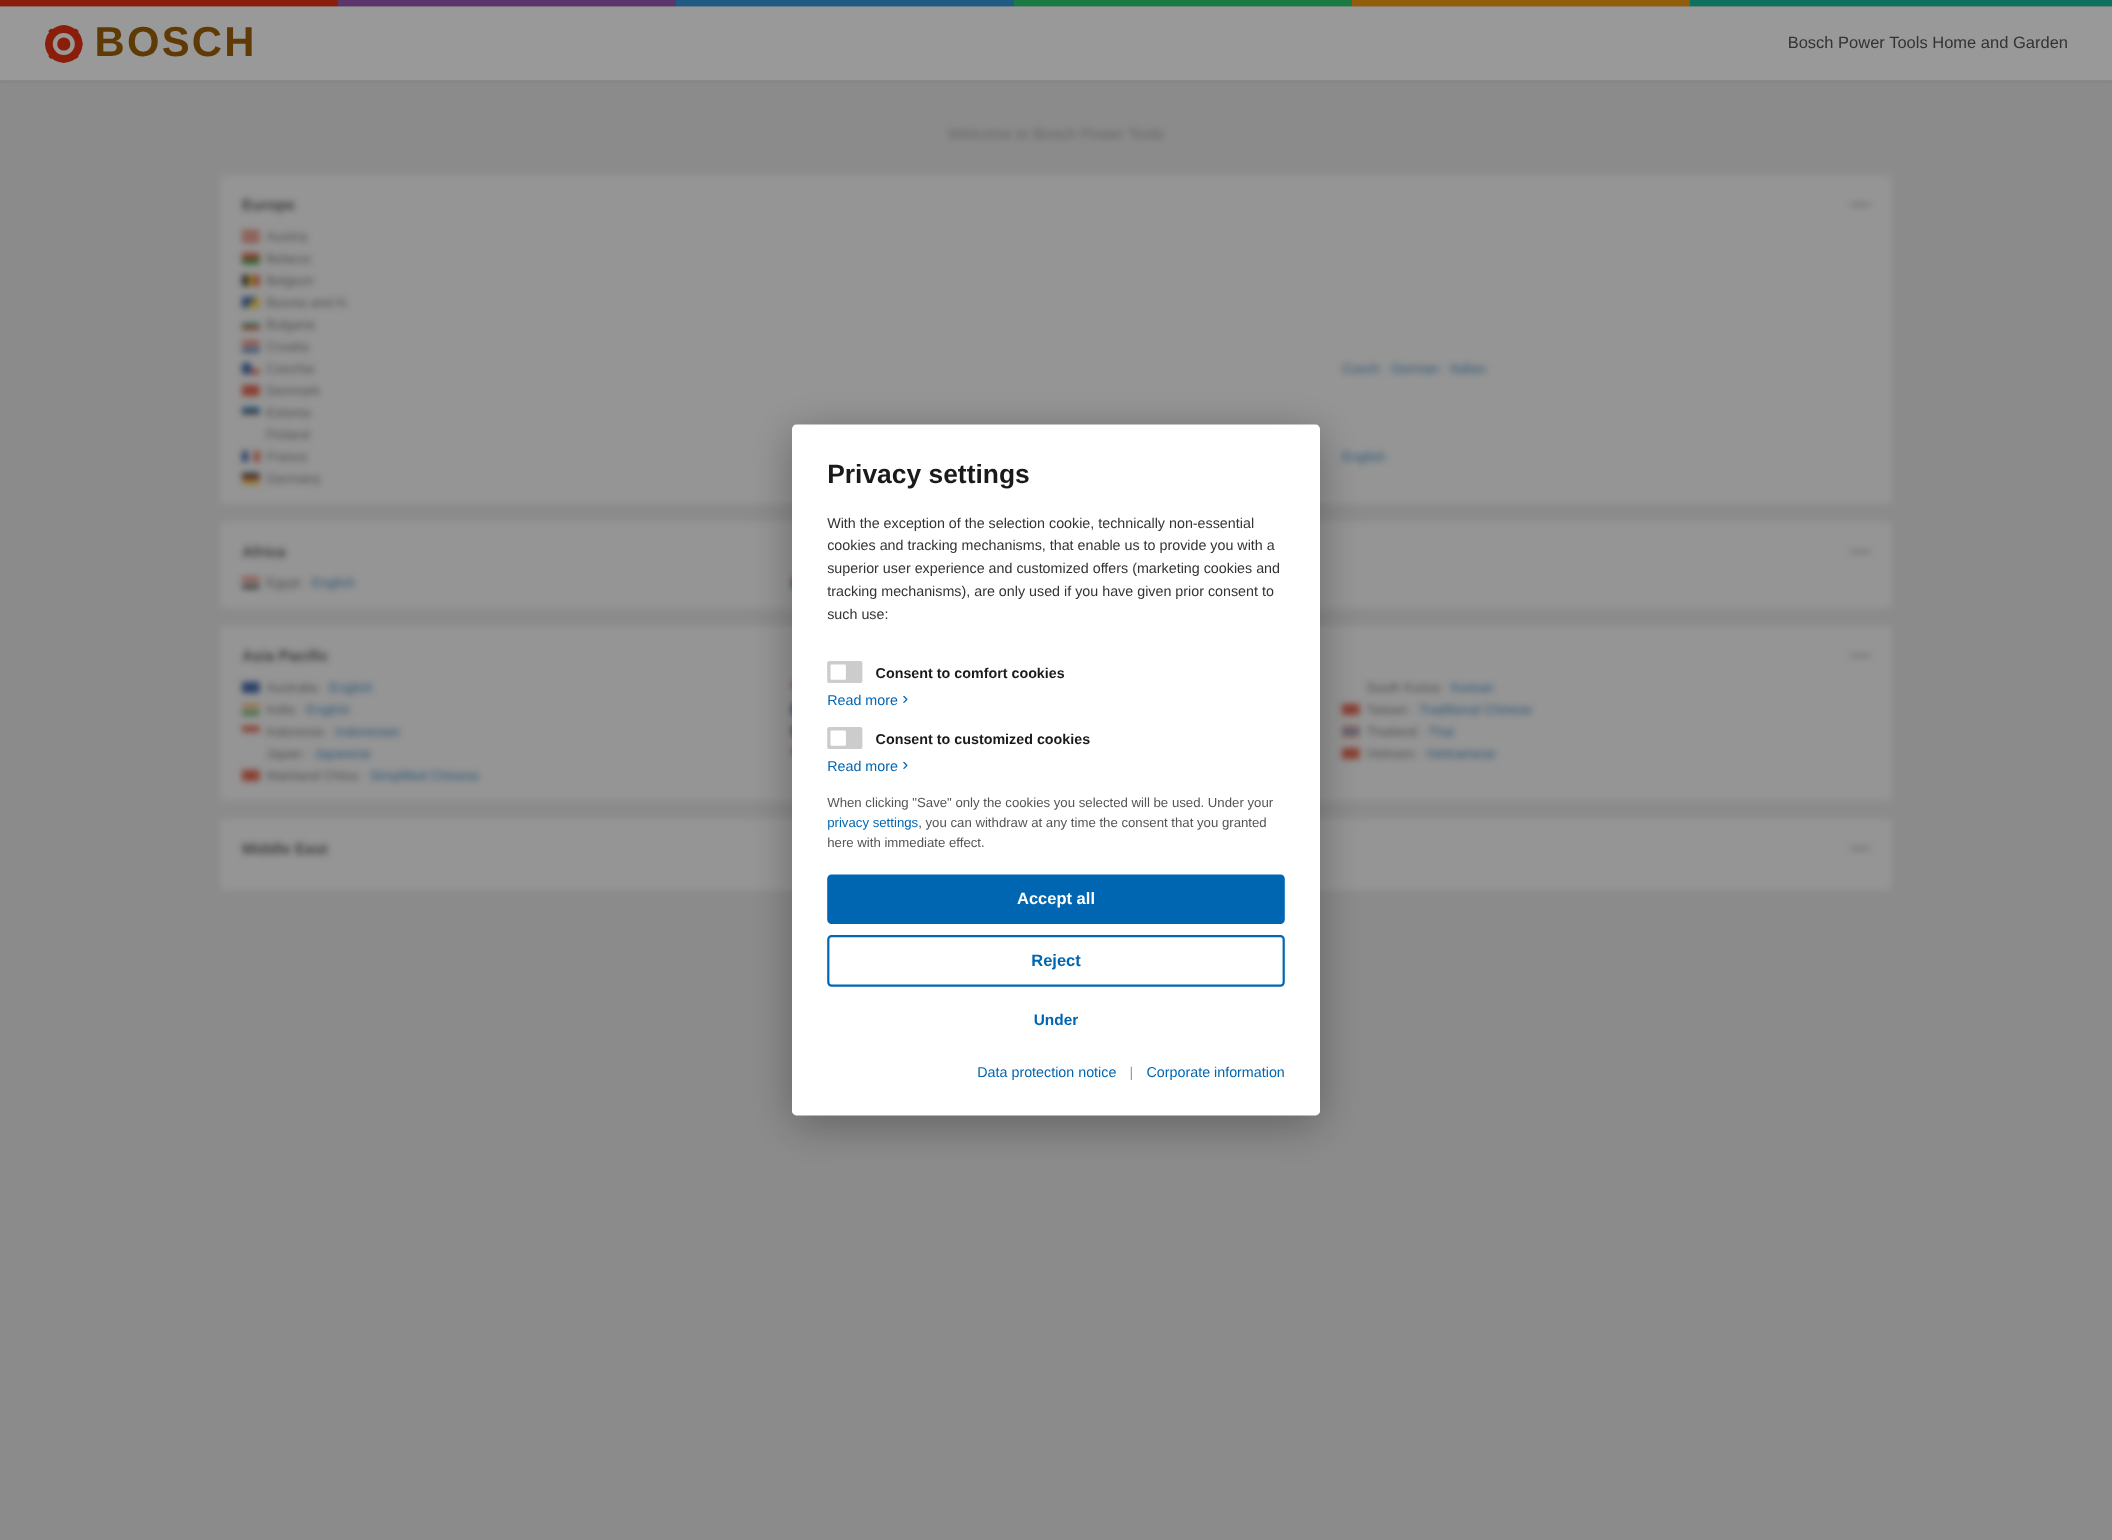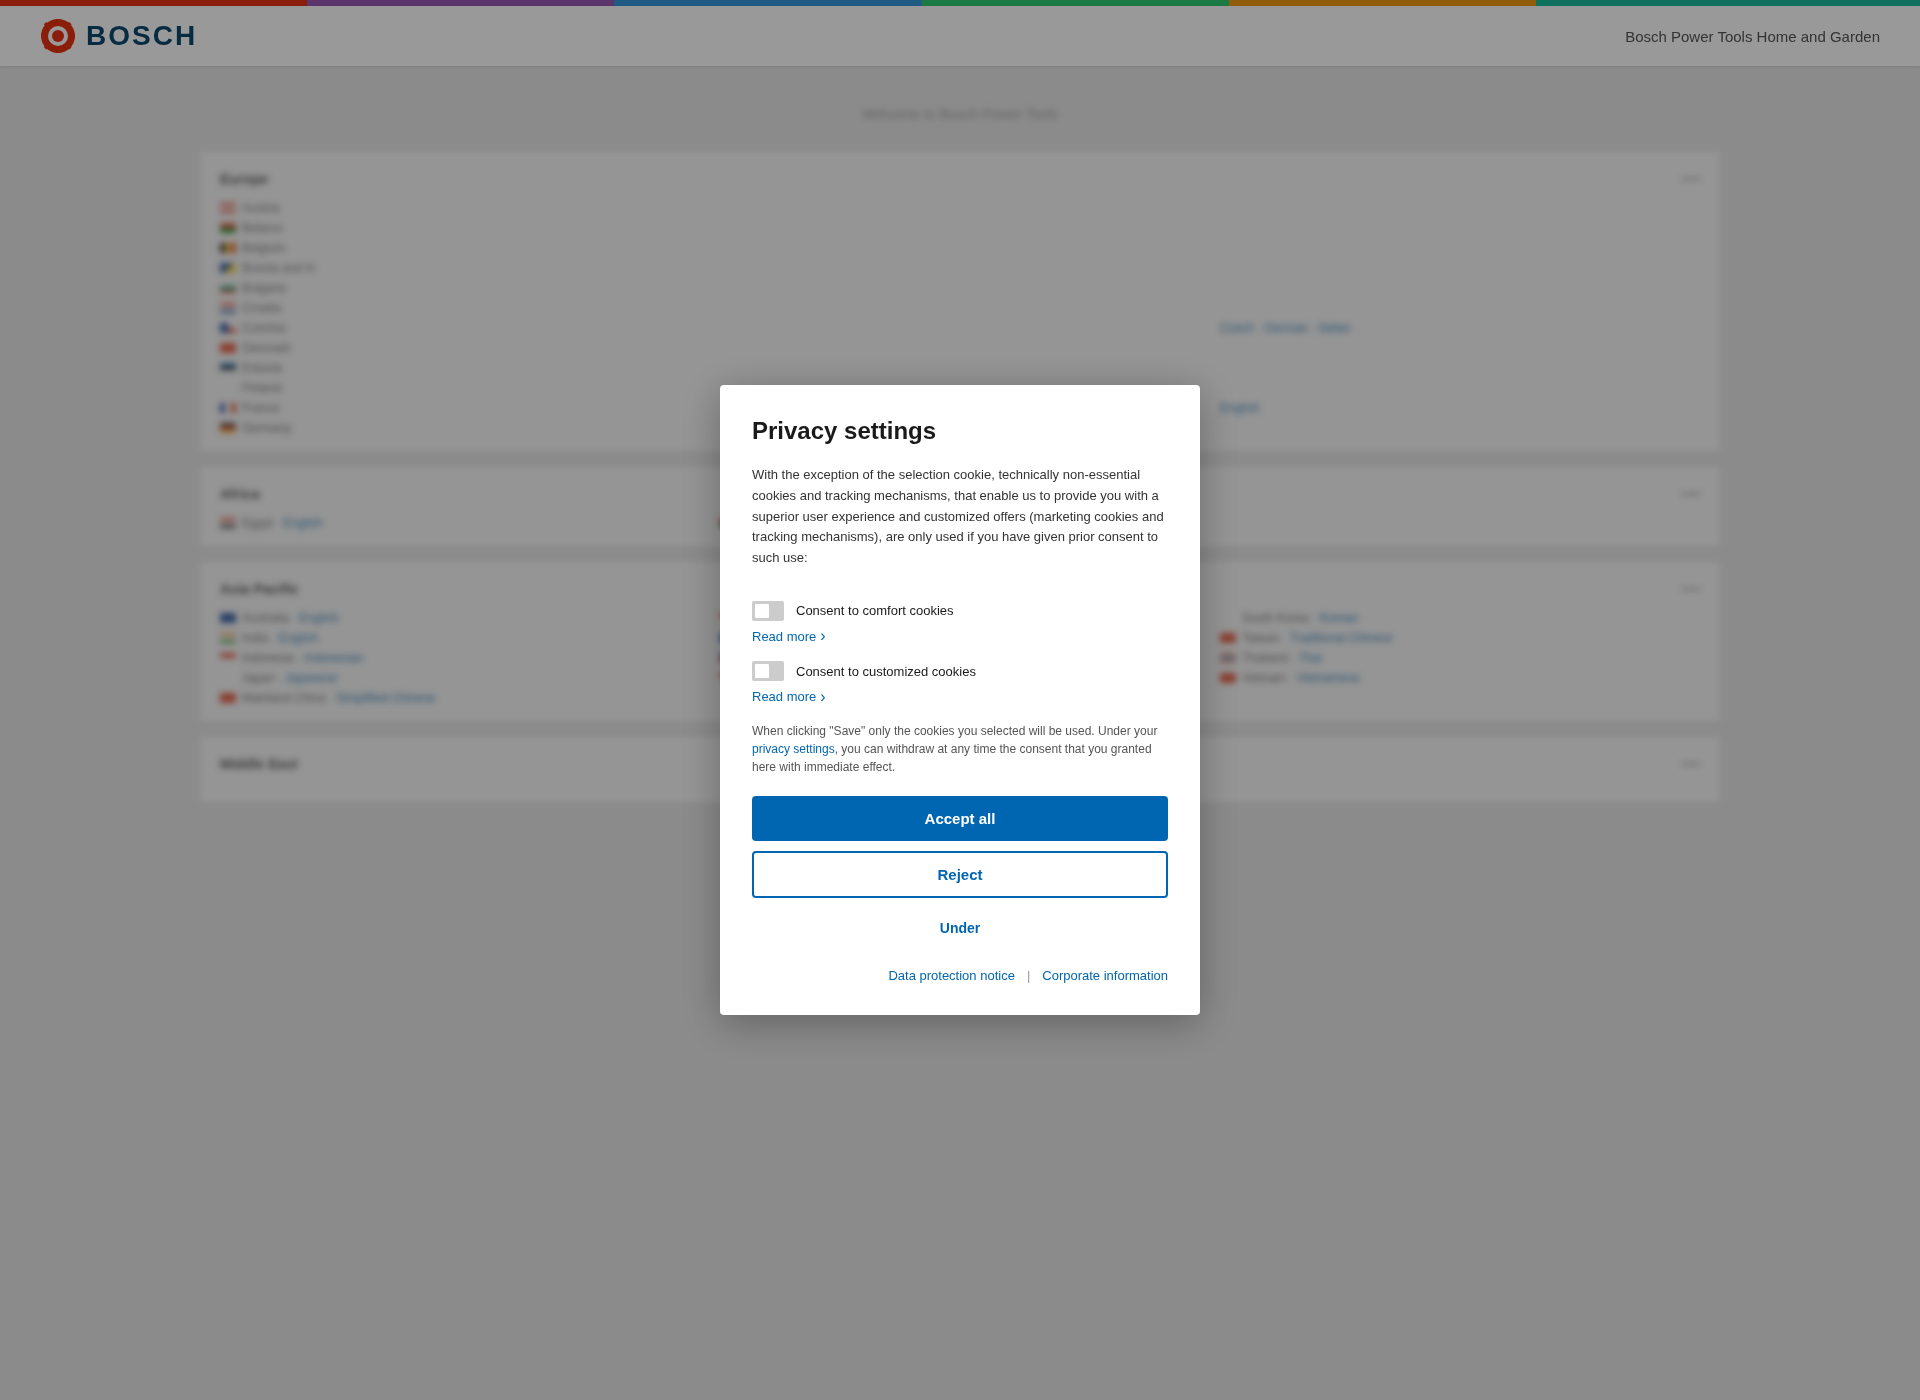--- a/index.html
+++ b/index.html
@@ -36,22 +36,22 @@
     .logo-area {
       display: flex;
       align-items: center;
       gap: 10px;
     }
     .bosch-logo-icon {
       width: 36px;
       height: 36px;
     }
     .bosch-text {
-      color: #0c4a6e;
-      font-size: 28px;
+      color: #a16207;
+      font-size: 38px;
       font-weight: 700;
       letter-spacing: 2px;
     }
     .header-subtitle {
       color: #555;
       font-size: 15px;
     }
 
     
     .page-bg {
@@ -203,21 +203,21 @@
       position: absolute;
       width: 14px;
       height: 14px;
       background: white;
       top: 3px;
       left: 3px;
       border-radius: 1px;
     }
     .consent-label {
       font-size: 13px;
-      font-weight: 400;
+      font-weight: 700;
       color: #1a1a1a;
     }
     .read-more-link {
       color: #0066b2;
       font-size: 13px;
       text-decoration: none;
       display: inline-flex;
       align-items: center;
       gap: 4px;
       margin-bottom: 16px;

